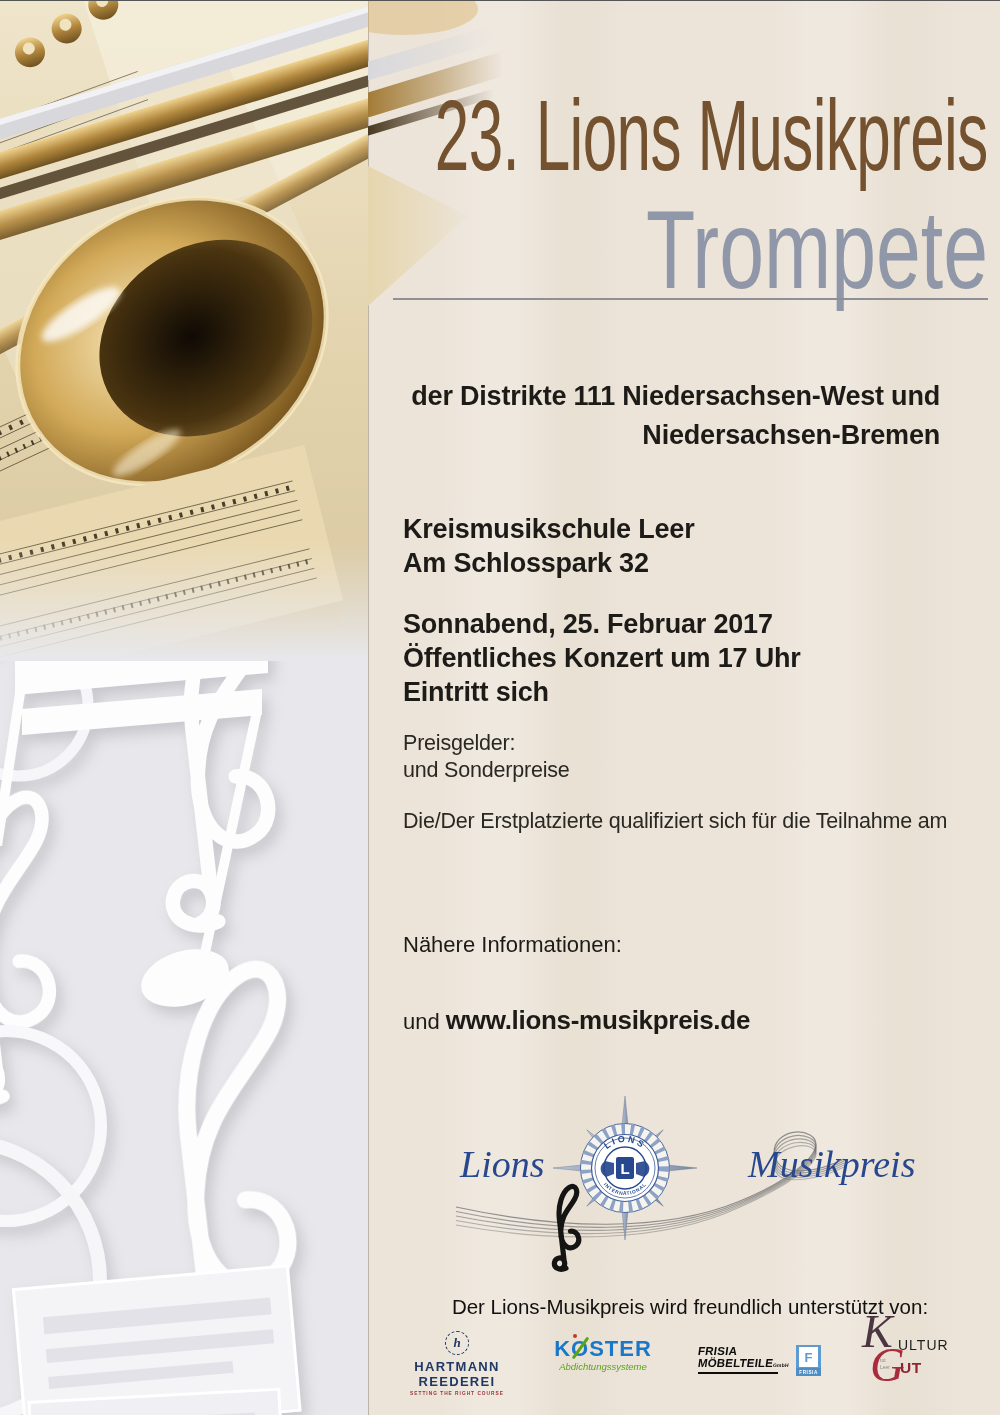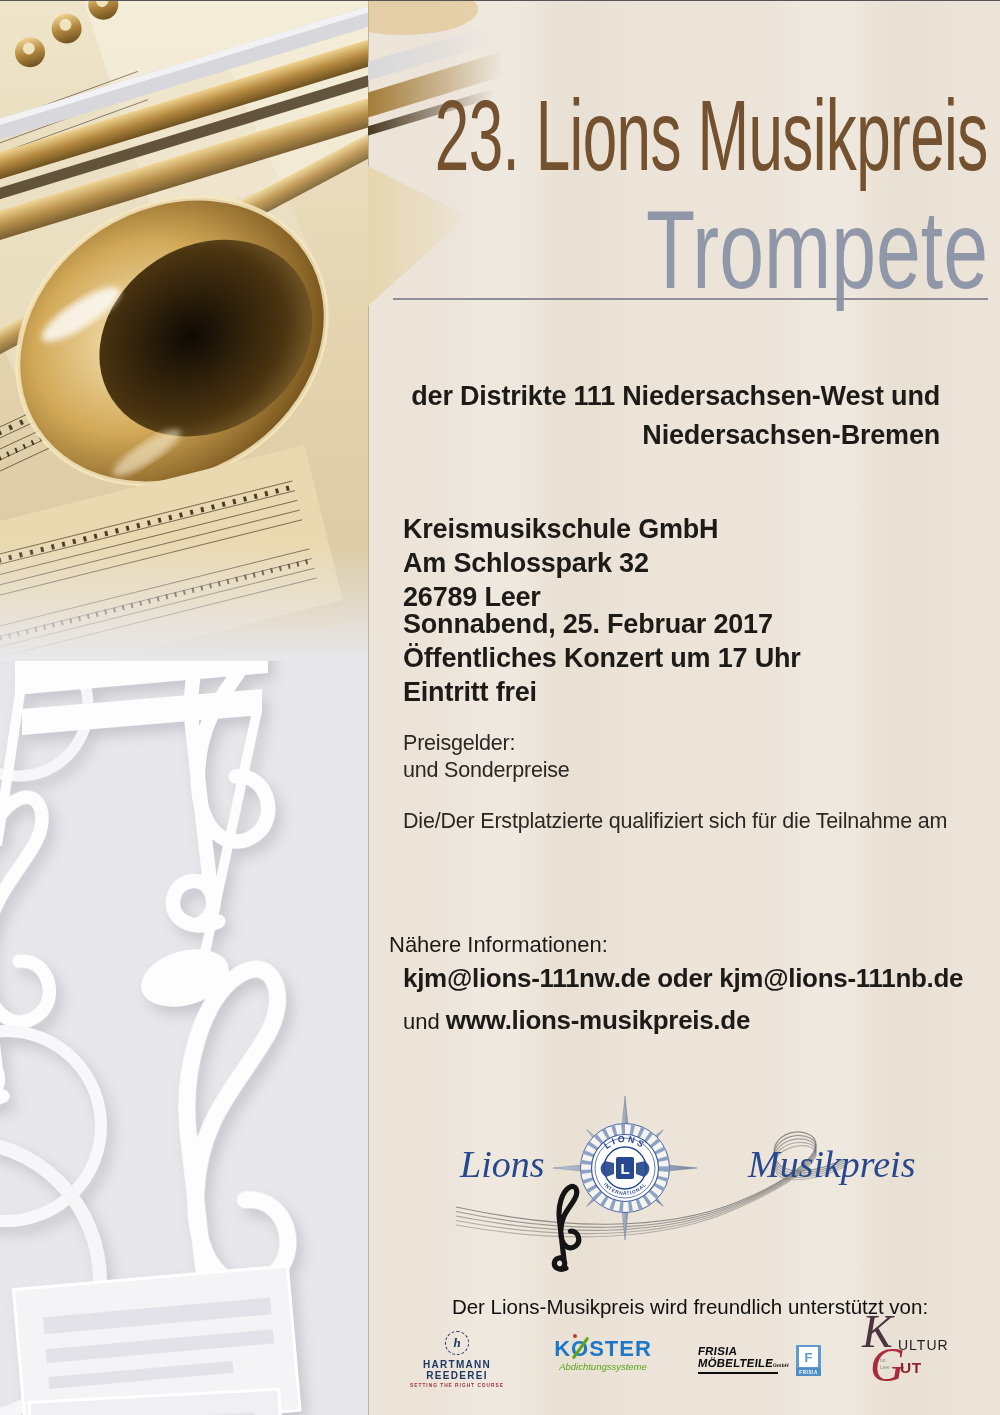--- a/index.html
+++ b/index.html
@@ -18,32 +18,32 @@
     transform:scaleX(.62);transform-origin:right center;white-space:nowrap;letter-spacing:-1px;}
   .subtitle{top:193px;right:12px;font-size:112px;line-height:1;color:#9097a8;
     transform:scaleX(.72);transform-origin:right center;white-space:nowrap;}
   .rule{top:297px;left:393px;width:595px;height:2px;background:#8f8f98;}
   
   .districts{top:376px;left:403px;width:537px;font-size:27px;font-weight:bold;line-height:39px;text-align:right;letter-spacing:-.2px;}
   .venue{top:511px;left:403px;font-size:27px;font-weight:bold;line-height:34px;letter-spacing:-.2px;}
   .event{top:606px;left:403px;font-size:27px;font-weight:bold;line-height:34px;letter-spacing:-.2px;}
   .prizes{top:729px;left:403px;font-size:21.5px;line-height:27px;color:#2a2823;letter-spacing:-.2px;}
   .qualif{top:807px;left:403px;font-size:21.5px;line-height:27px;color:#2a2823;letter-spacing:-.2px;}
-  .naehere{top:931px;left:389px;font-size:22px;color:#1d1b18;}
+  .naehere{top:931px;left:403px;font-size:22px;color:#1d1b18;}
   .emails{top:962px;left:403px;font-size:26px;font-weight:bold;letter-spacing:-.3px;}
   .undwww{top:1004px;left:403px;font-size:22px;}
   .undwww b{font-size:26px;letter-spacing:-.3px;}
   
   .sup-head{top:1294px;left:390px;width:600px;text-align:center;font-size:20.5px;color:#111;}
   .sp{position:absolute;text-align:center;}
   .hartmann{left:402px;top:1330px;width:110px;}
   .h-circ{width:22px;height:22px;border:1.6px dashed #1f3864;border-radius:50%;margin:0 auto;
     display:flex;align-items:center;justify-content:center;
     font-family:"Liberation Serif",serif;font-style:italic;font-weight:bold;font-size:13px;color:#1f3864;}
-  .h-name{margin-top:4px;font-size:10px;font-weight:bold;letter-spacing:1.3px;color:#1f3864;}
+  .h-name{margin-top:4px;font-size:13px;font-weight:bold;letter-spacing:1.3px;color:#1f3864;}
   .h-tag{margin-top:2px;font-size:4.8px;letter-spacing:1px;color:#9a3238;font-weight:bold;}
   .koster{left:538px;top:1337px;width:130px;}
   .k-logo{font-size:22px;font-weight:bold;color:#1b78c8;letter-spacing:1px;line-height:1;}
   .k-o{position:relative;display:inline-block;}
   .k-o i{position:absolute;left:45%;top:-3px;width:3px;height:26px;background:#58a618;transform:rotate(36deg);border-radius:2px;}
   .k-o u{position:absolute;left:2px;top:-4px;width:4px;height:4px;background:#c23b2a;border-radius:50%;text-decoration:none;}
   .k-sub{font-size:9.5px;font-style:italic;color:#58a618;margin-top:1px;}
   .frisia{left:698px;top:1344px;width:140px;display:flex;align-items:flex-start;gap:7px;text-align:left;}
   .f-l1{font-size:11.5px;font-weight:bold;color:#0c0c0c;transform:skewX(-8deg);letter-spacing:.3px;line-height:1.05;}
   .f-l2{font-size:11.5px;font-weight:bold;color:#0c0c0c;transform:skewX(-8deg);letter-spacing:.2px;line-height:1.05;}
@@ -221,42 +221,40 @@
   <div class="abs title">23. Lions Musikpreis</div>
   <div class="abs subtitle">Trompete</div>
   <div class="abs rule"></div>
 
   <div class="abs districts">
     <div>der Distrikte 111 Niedersachsen-West und</div>
     <div>Niedersachsen-Bremen</div>
   </div>
 
   <div class="abs venue">
-    <div>Kreismusikschule GmbH</div>
+    <div>Kreismusikschule Leer</div>
     <div>Am Schlosspark 32</div>
-    <div>26789 Leer</div>
   </div>
 
   <div class="abs event">
     <div>Sonnabend, 25. Februar 2017</div>
     <div>Öffentliches Konzert um 17 Uhr</div>
-    <div>Eintritt frei</div>
+    <div>Eintritt sich</div>
   </div>
 
   <div class="abs prizes">
     <div>Preisgelder:</div>
     <div>und Sonderpreise</div>
   </div>
 
   <div class="abs qualif">
     <div>Die/Der Erstplatzierte qualifiziert sich für die Teilnahme am</div>
   </div>
 
   <div class="abs naehere">Nähere Informationen:</div>
-  <div class="abs emails">kjm@lions-111nw.de oder kjm@lions-111nb.de</div>
   <div class="abs undwww"><span>und </span><b>www.lions-musikpreis.de</b></div>
 
   <svg class="abs" style="left:448px;top:1088px" width="520" height="185" viewBox="0 0 520 185">
     <defs>
       <linearGradient id="needle" x1="0" y1="0" x2="1" y2="0">
         <stop offset="0" stop-color="#c3cbdd"></stop>
           <stop offset="1" stop-color="#74859f"></stop>
       </linearGradient>
       <path id="arcTop" d="M -26 0 A 26 26 0 0 1 26 0"></path>
       <path id="arcBot" d="M -27 0 A 27 27 0 0 0 27 0"></path>

